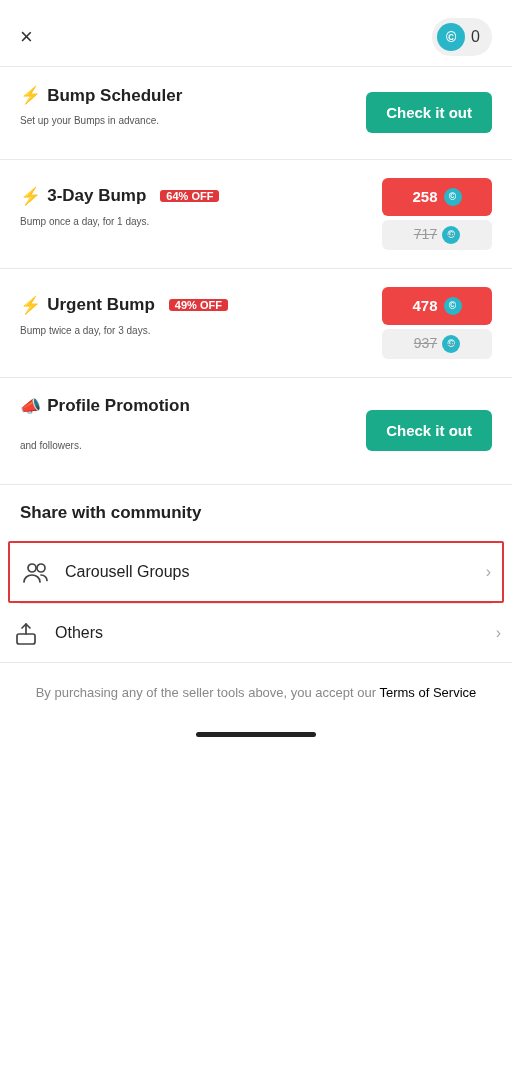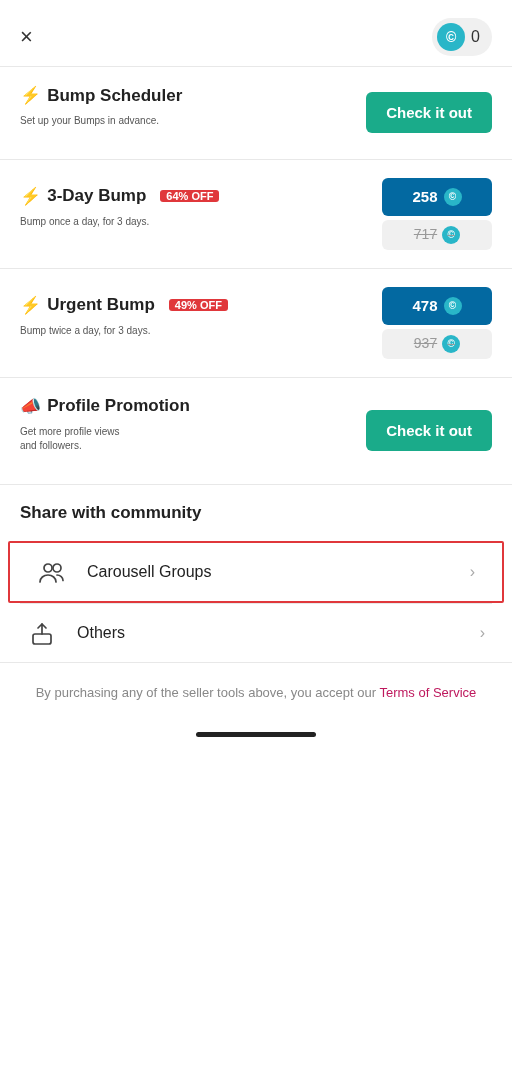--- a/index.html
+++ b/index.html
@@ -100,21 +100,21 @@
       padding: 0 6px;
       margin-left: 8px;
     }
     .price-col {
       display: flex;
       flex-direction: column;
       align-items: flex-end;
       gap: 4px;
     }
     .price-btn {
-      background: #0369a1;
+      background: #ef4444;
       color: #fff;
       border: none;
       border-radius: 6px;
       padding: 10px 18px;
       font-size: 15px;
       font-weight: 600;
       cursor: pointer;
       display: flex;
       align-items: center;
       gap: 6px;
@@ -152,23 +152,23 @@
       padding: 18px 8px 8px 20px;
     }
     .share-title {
       font-size: 17px;
       font-weight: 700;
       margin-bottom: 10px;
     }
     .list-item {
       display: flex;
       align-items: center;
-      padding: 14px 27px;
+      padding: 14px 11px;
       cursor: pointer;
-      gap: 20px;
+      gap: 14px;
       background: #fff;
     }
     .list-item-highlighted {
       border: 2px solid #e0373b;
       border-radius: 2px;
     }
     .list-icon {
       width: 30px;
       height: 30px;
       display: flex;
@@ -192,21 +192,21 @@
       margin: 0 20px;
     }
     .terms-section {
       padding: 20px 20px 10px;
       text-align: center;
       font-size: 13px;
       color: #888;
       line-height: 1.5;
     }
     .terms-link {
-      color: #be185d;
+      color: #000000;
       text-decoration: none;
       text-align: center;
     }
     .bottom-bar {
       display: flex;
       justify-content: center;
       padding: 20px 0 14px;
     }
     .home-indicator {
       width: 120px;
@@ -248,21 +248,21 @@
 <div class="divider"></div>
 
 <div class="section">
   <div class="row-with-btn">
     <div>
       <div class="section-title">
         <span class="lightning-icon">⚡</span>
         <span>3-Day Bump</span>
         <span class="badge-off">64% OFF</span>
       </div>
-      <p class="section-desc">Bump once a day, for 3 days.</p>
+      <p class="section-desc">Bump once a day, for 1 days.</p>
     </div>
     <div class="price-col">
       <button class="price-btn">
         <span>258</span>
         <span class="coin-inline">©</span>
       </button>
       <div class="price-original">
         <span>717</span>
         <span class="coin-inline">©</span>
       </div>
@@ -298,21 +298,21 @@
 <div class="divider"></div>
 
 <div class="section">
   <div class="row-with-btn">
     <div>
       <div class="section-title">
         <span class="megaphone-icon">📣</span>
         <span>Profile Promotion</span>
       </div>
       <p class="section-desc">
-        <span>Get more profile views</span><br>
+        <br>
         <span>and followers.</span>
       </p>
     </div>
     <button class="check-btn">Check it out</button>
   </div>
 </div>
 
 <div class="divider"></div>
 
 <div class="share-section">

